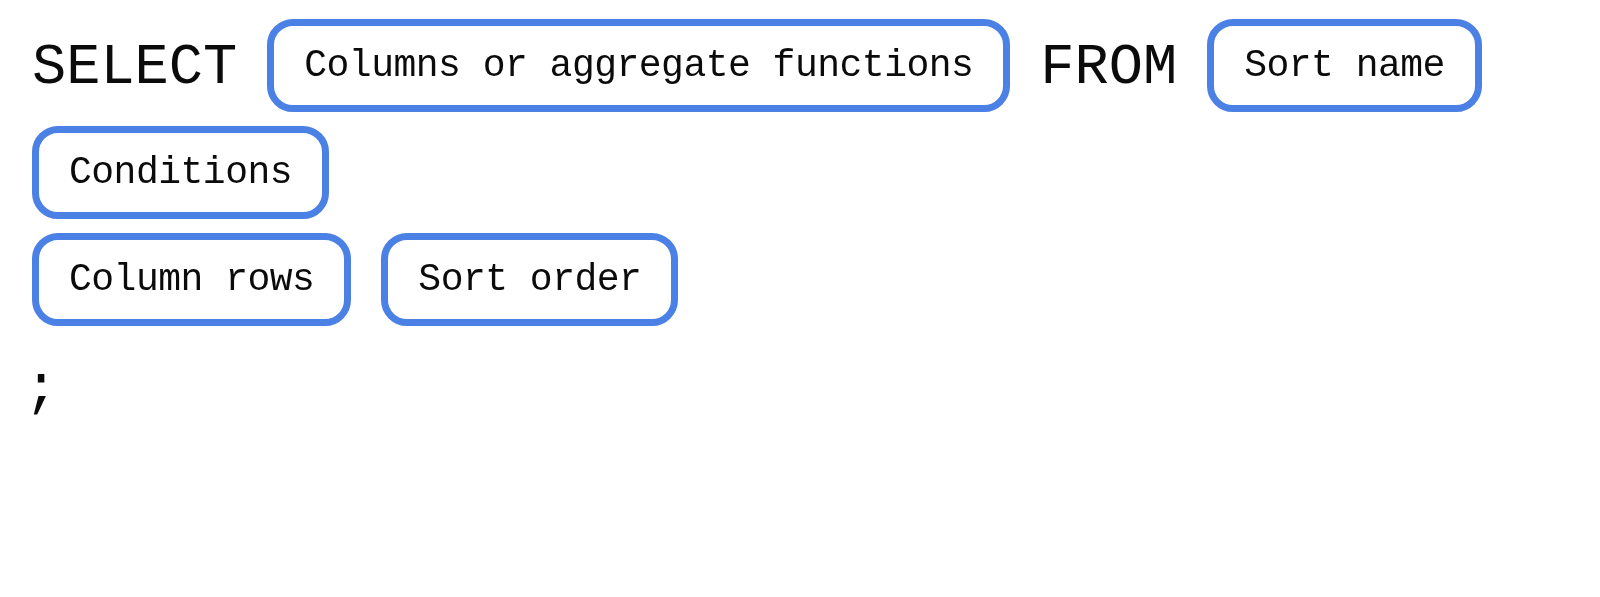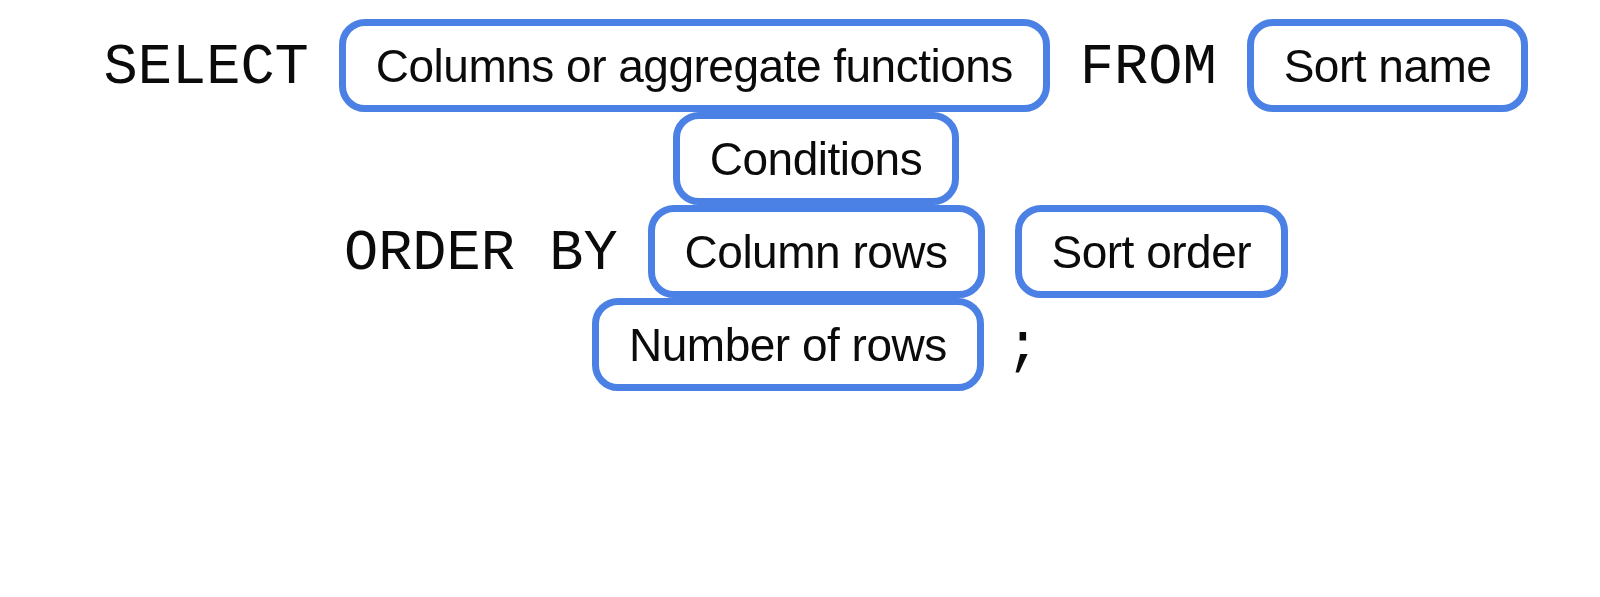--- a/index.html
+++ b/index.html
@@ -17,21 +17,21 @@
     overflow: hidden;
     font-family: "Liberation Sans", sans-serif;
   }
   .diagram {
     box-sizing: border-box;
     width: 1600px;
     height: 597px;
     padding: 19px 0 0 32px;
     display: flex;
     flex-direction: column;
-    align-items: center;
+    row-gap: 14px;
   }
   .row {
     display: flex;
     align-items: center;
     gap: 30px;
     height: 93px;
     flex: 0 0 auto;
   }
   .kw {
     font-family: "Liberation Mono", "DejaVu Sans Mono", monospace;
@@ -48,22 +48,22 @@
     height: 93px;
     border: 7px solid var(--accent);
     border-radius: 26px;
     background: #ffffff;
     display: flex;
     align-items: center;
     padding: 0 30px;
     flex: 0 0 auto;
   }
   .label {
-    font-family: Liberation Sans, sans-serif;
-    font-size: 46px;
+    font-family: Liberation Mono, monospace;
+    font-size: 38px;
     color: var(--text);
     letter-spacing: -0.5px;
     white-space: nowrap;
   }
   .semi {
     margin-left: -8px;
   }
 </style>
 </head>
 <body>
@@ -82,29 +82,25 @@
   </div>
 
   <div class="row">
     <span class="box">
       <span class="label">Conditions</span>
     </span>
   </div>
 
 
   <div class="row">
-    <span class="kw">ORDER BY</span>
     <span class="box">
       <span class="label">Column rows</span>
     </span>
     <span class="box">
       <span class="label">Sort order</span>
     </span>
   </div>
 
   <div class="row">
-    <span class="box">
-      <span class="label">Number of rows</span>
-    </span>
     <span class="kw semi">;</span>
   </div>
 
 </div>
 
 </body></html>

